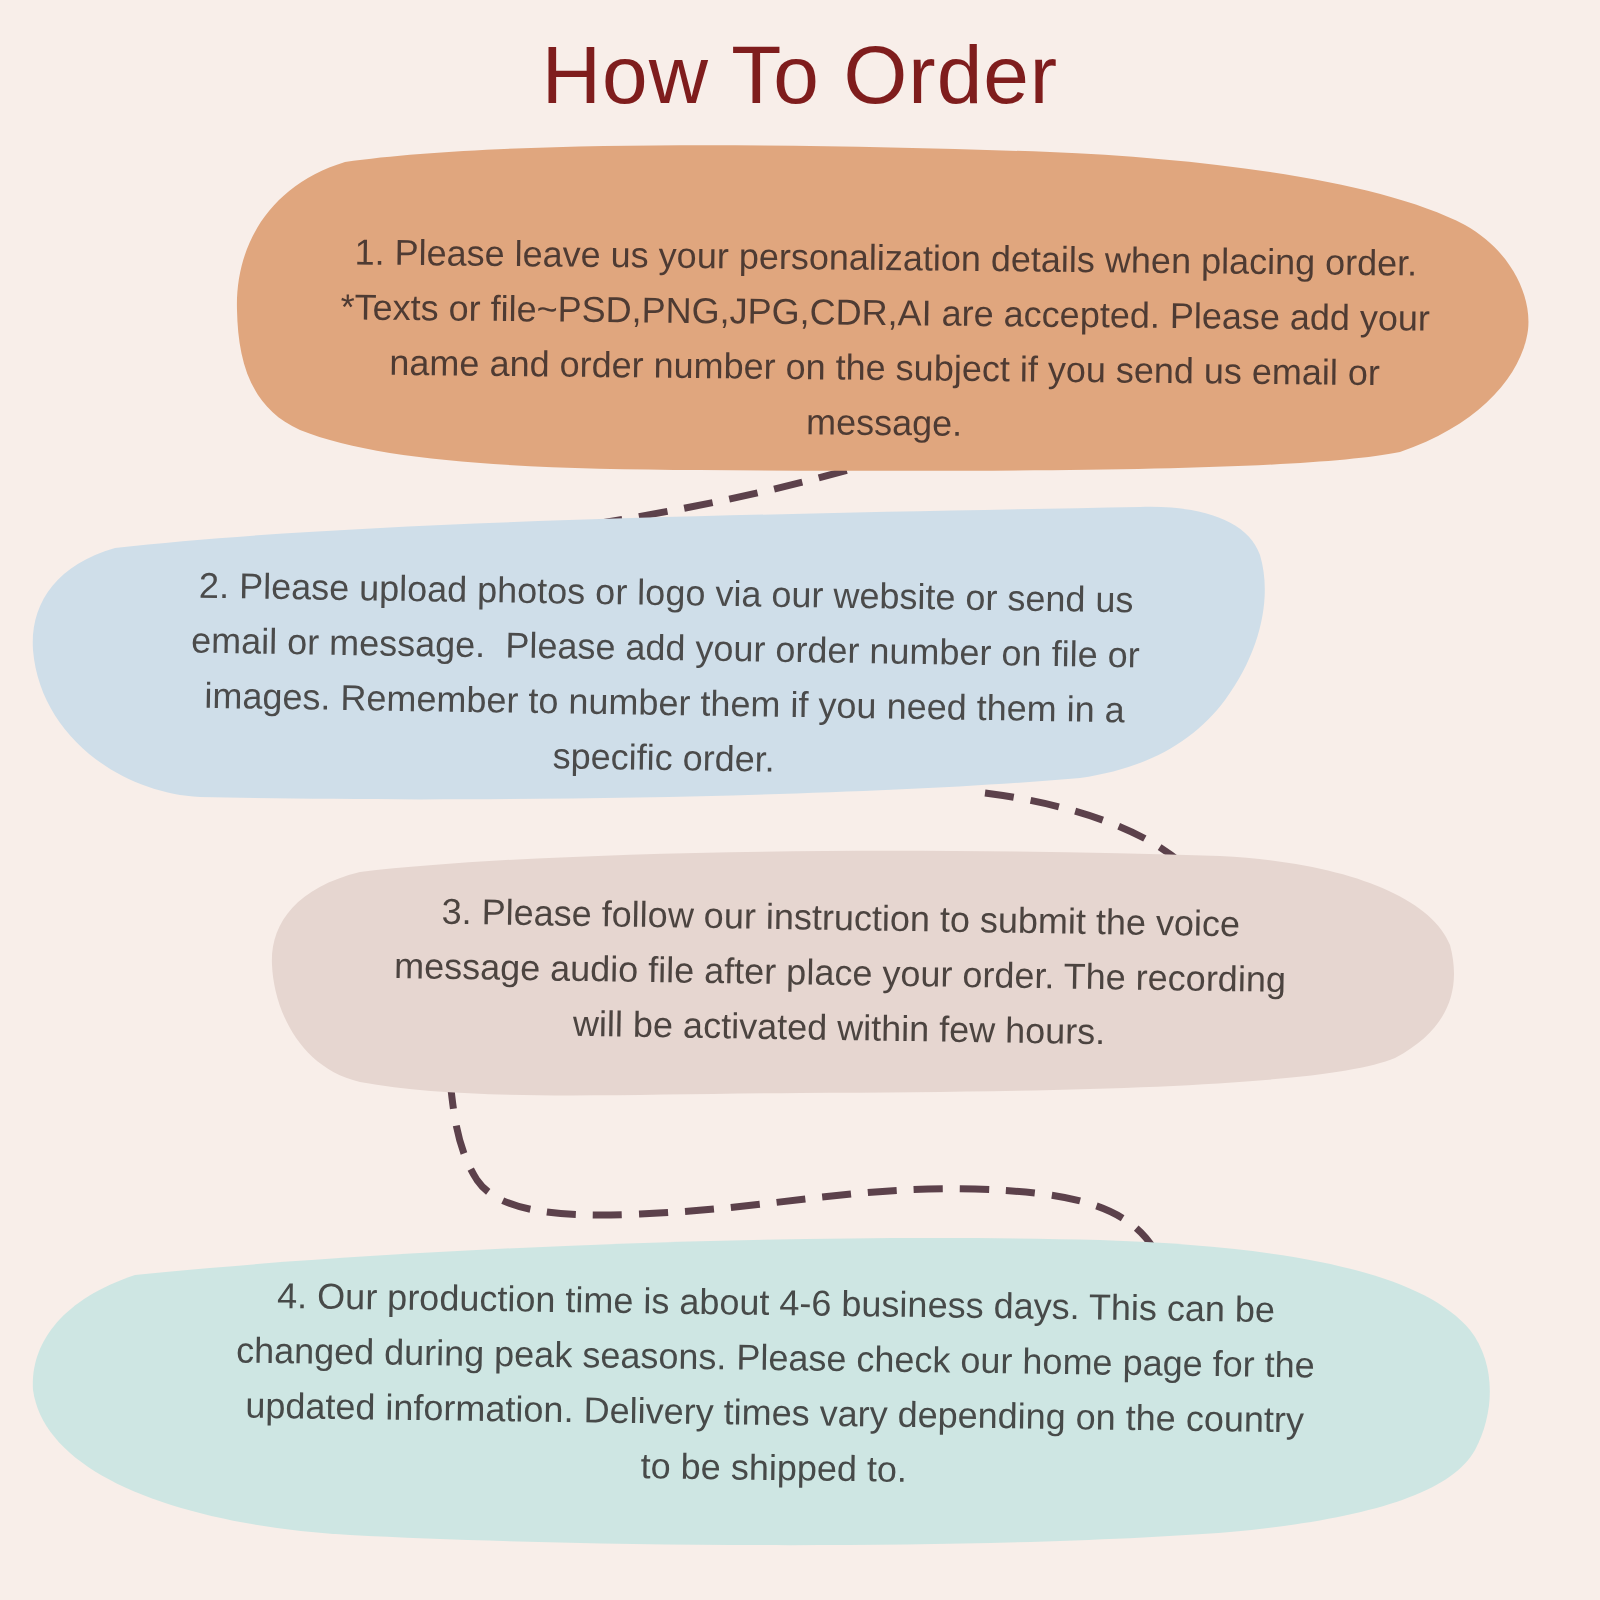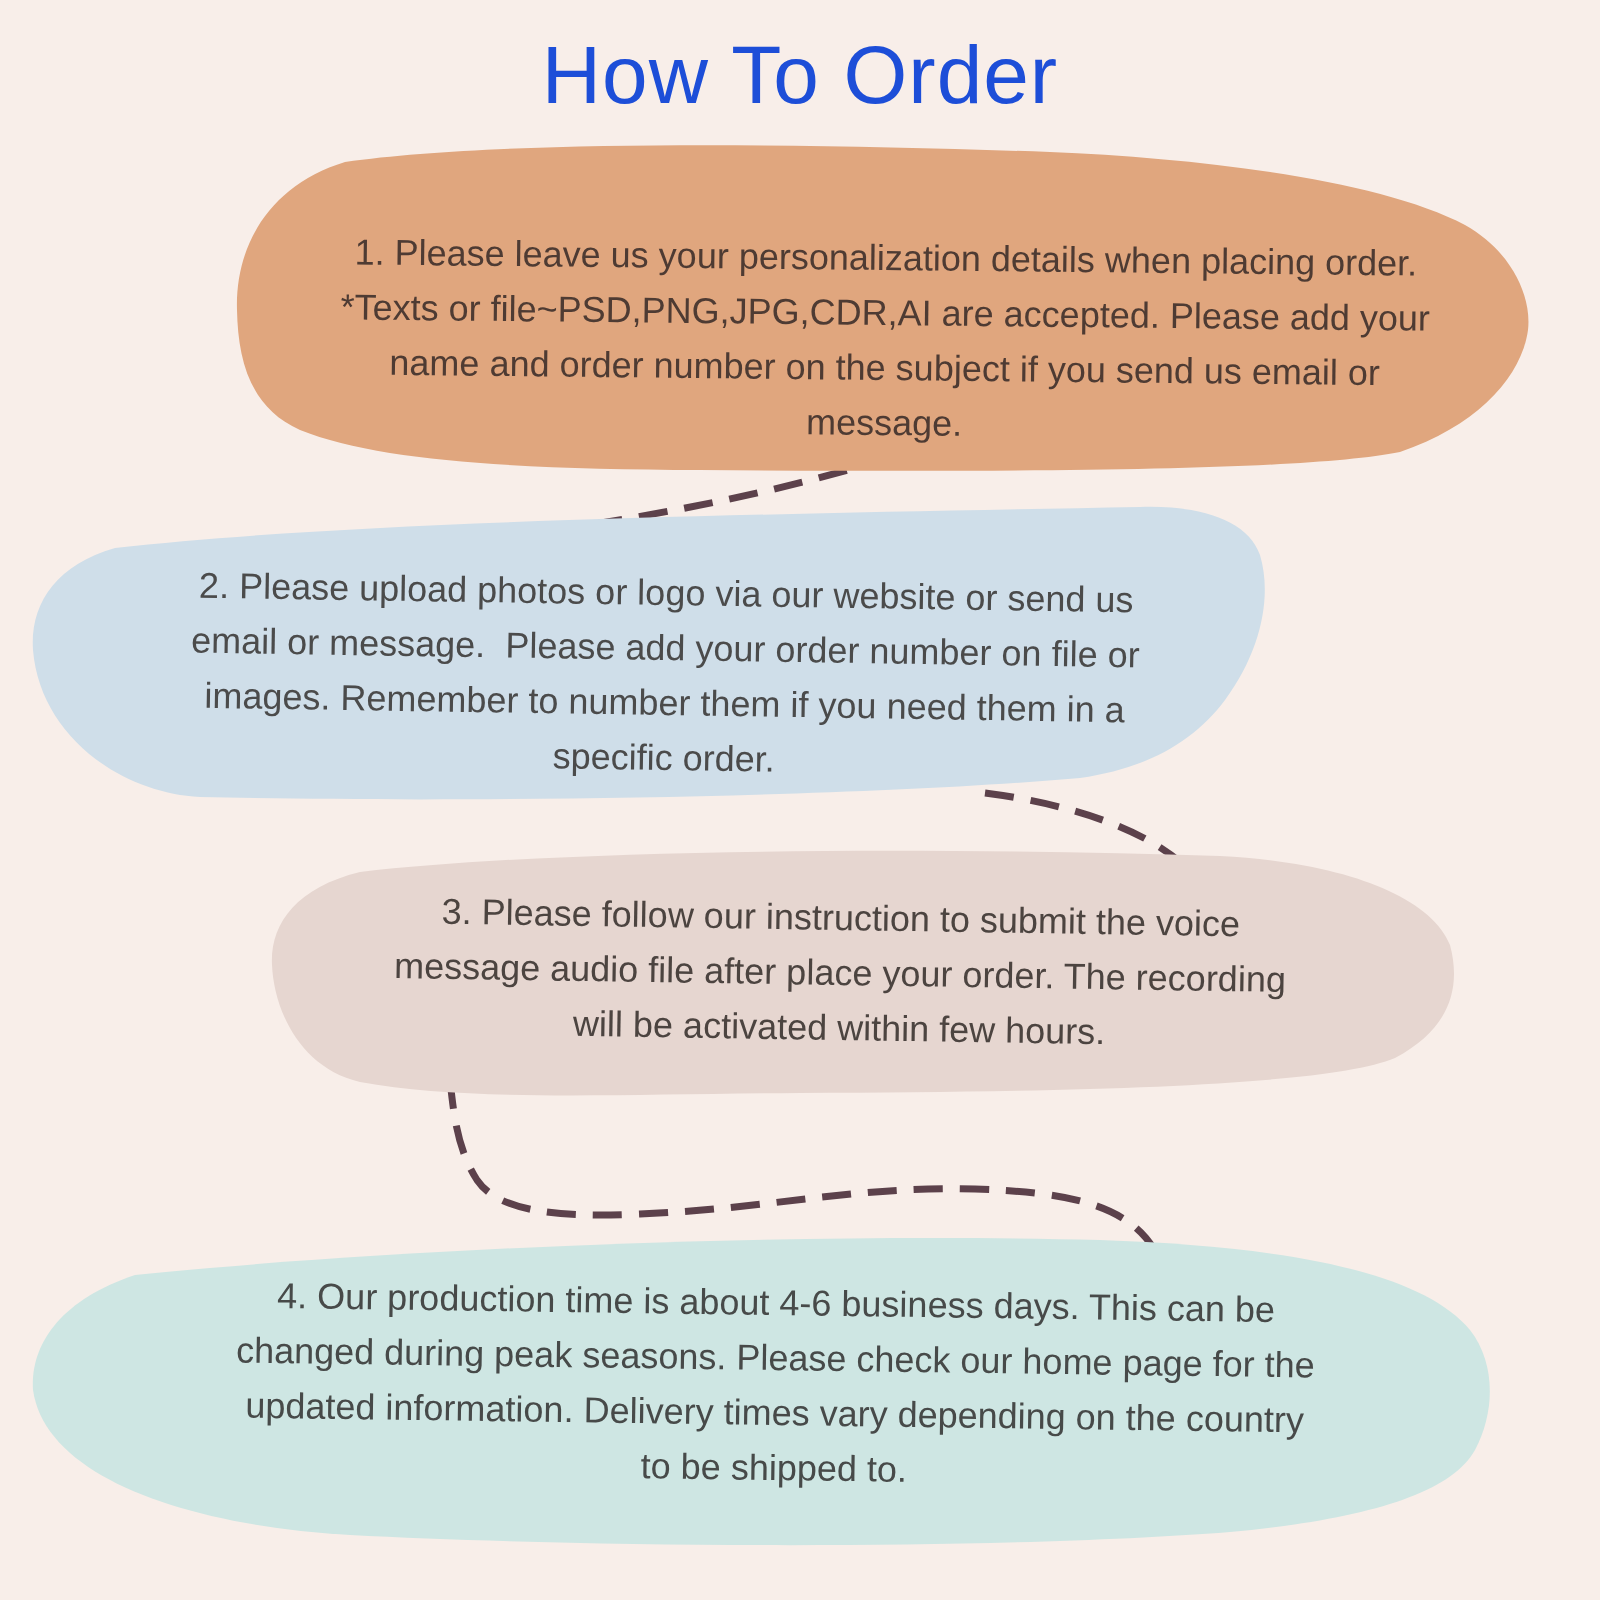--- a/index.html
+++ b/index.html
@@ -34,21 +34,21 @@
     <path class="connector" d="M 548 531 C 680 512, 800 487, 915 450" stroke="#5c414b"></path>
     <path class="connector" d="M 985 793 C 1070 804, 1140 828, 1180 862 C 1205 884, 1215 900, 1220 918" stroke="#5c414b"></path>
     <path class="connector" d="M 450 1080 C 454 1118, 458 1150, 477 1180 C 498 1211, 555 1218, 640 1214 C 770 1209, 850 1186, 975 1189 C 1060 1192, 1115 1202, 1146 1238 C 1158 1252, 1163 1268, 1166 1290" stroke="#5c414b"></path>
 
     <path d="M 237 310 C 235 245, 270 185, 345 162 C 500 140, 800 143, 1050 152 C 1200 158, 1380 180, 1465 225 C 1510 250, 1532 295, 1528 330 C 1522 375, 1480 425, 1400 452 C 1300 472, 1000 472, 700 470 C 520 469, 380 462, 300 430 C 250 408, 238 360, 237 310 Z" fill="#e0a67e"></path>
     <path d="M 33 650 C 30 605, 55 565, 115 548 C 350 522, 700 515, 1140 507 C 1200 505, 1248 520, 1260 555 C 1272 595, 1262 650, 1225 700 C 1195 740, 1150 768, 1080 778 C 850 798, 450 803, 200 797 C 120 793, 40 735, 33 650 Z" fill="#cfdee9"></path>
     <path d="M 272 965 C 270 925, 295 888, 360 872 C 550 850, 900 846, 1220 856 C 1340 862, 1430 895, 1450 945 C 1462 990, 1448 1030, 1395 1058 C 1330 1085, 1100 1092, 800 1093 C 620 1094, 470 1102, 360 1082 C 300 1068, 274 1010, 272 965 Z" fill="#e6d6d0"></path>
     <path d="M 33 1390 C 30 1345, 60 1300, 135 1275 C 400 1248, 800 1232, 1100 1240 C 1280 1246, 1420 1270, 1470 1330 C 1495 1362, 1496 1410, 1475 1450 C 1450 1495, 1360 1520, 1230 1532 C 1000 1550, 600 1548, 350 1535 C 180 1525, 45 1475, 33 1390 Z" fill="#cee6e3"></path>
   </svg>
 
-  <div class="page-title" style="color: #1d4ed8;">How To Order</div>
+  <div class="page-title" style="color: #7f1d1d;">How To Order</div>
 
   <div class="step-text s1" style="color: rgb(78, 59, 51);">
     <div class="line">1. Please leave us your personalization details when placing order.</div>
     <div class="line">*Texts or file~PSD,PNG,JPG,CDR,AI are accepted. Please add your</div>
     <div class="line">name and order number on the subject if you send us email or</div>
     <div class="line">message.</div>
   </div>
 
   <div class="step-text s2" style="color: rgb(75, 75, 75);">
     <div class="line">2. Please upload photos or logo via our website or send us</div>

